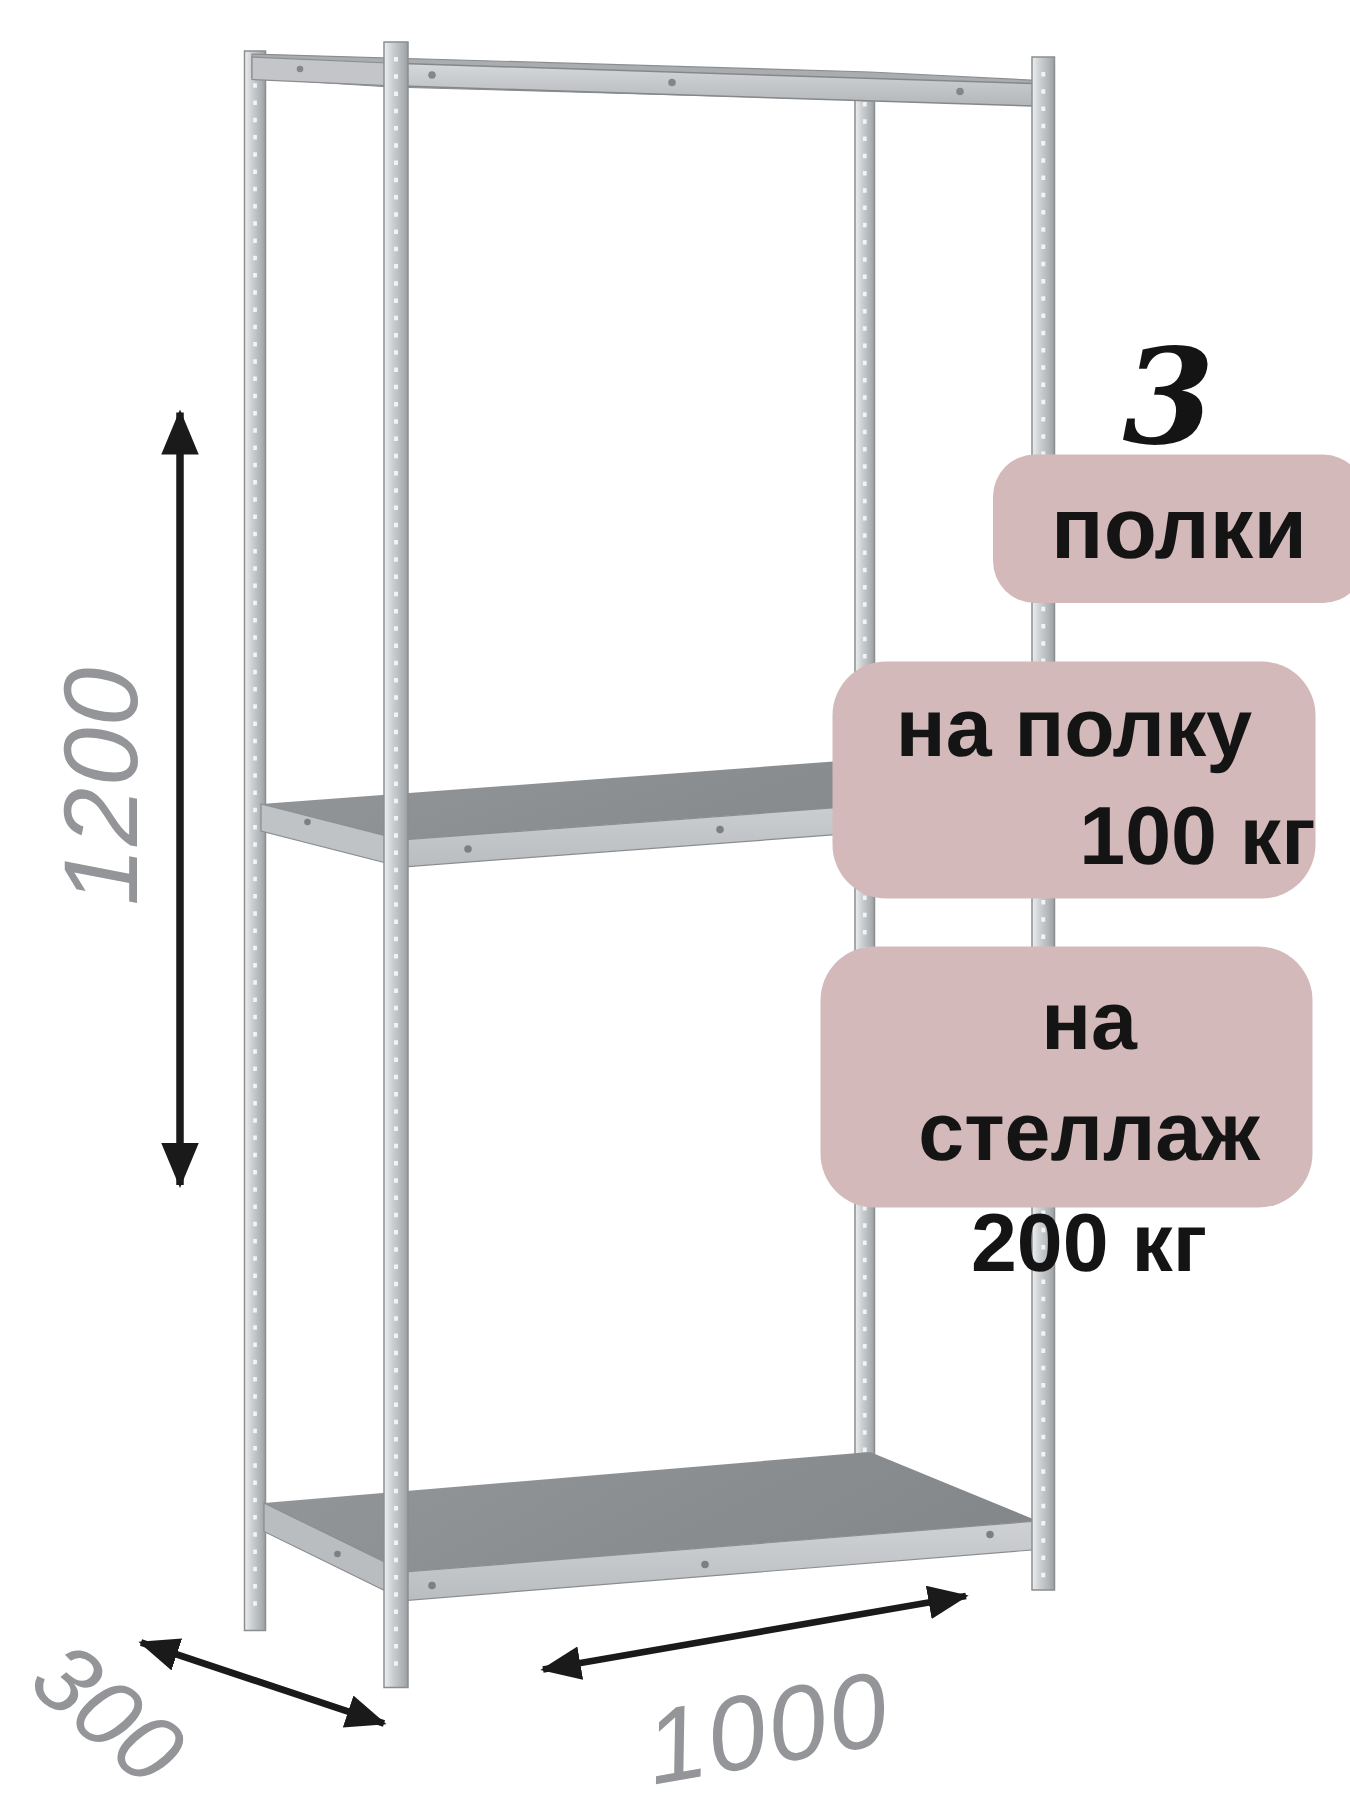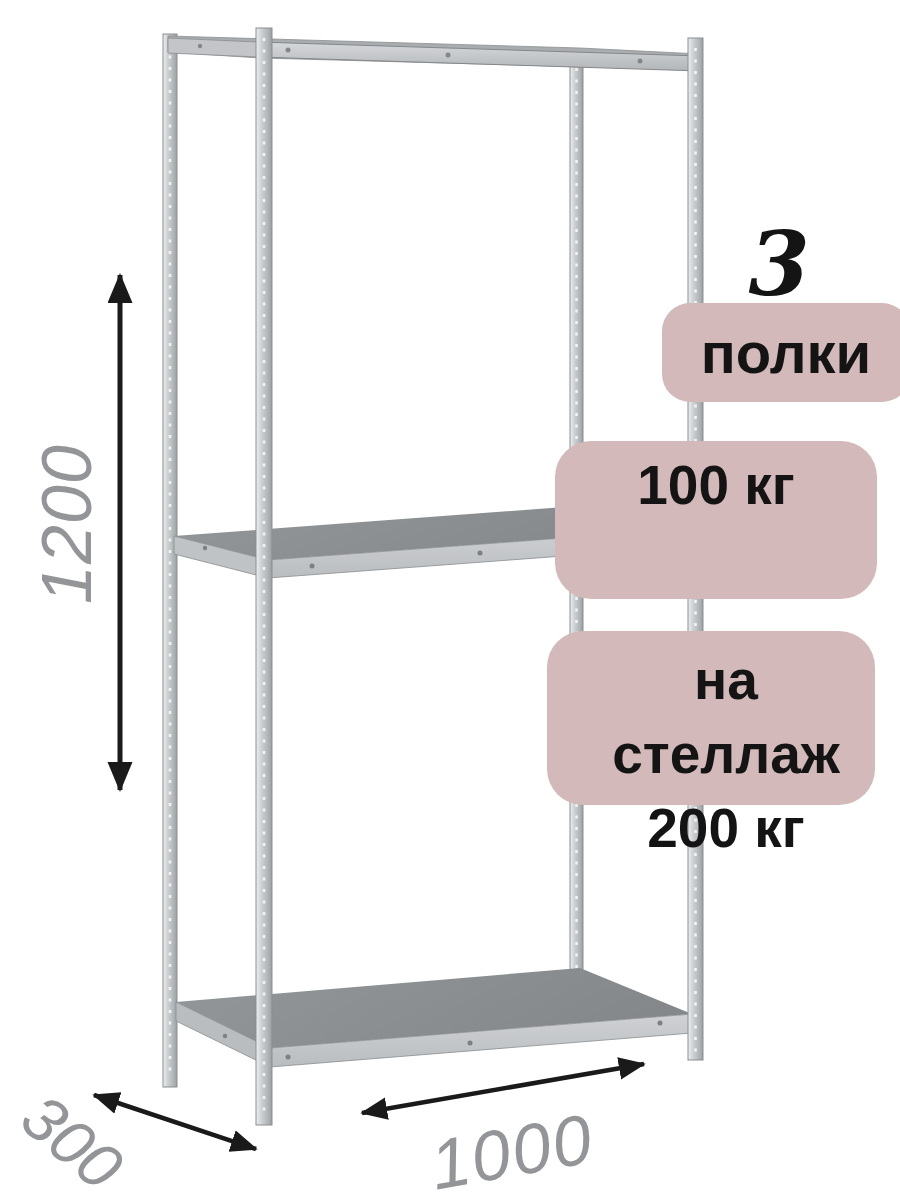--- a/index.html
+++ b/index.html
@@ -33,21 +33,21 @@
   .badge{
     position:absolute;background:var(--badge-bg,#d3b9b9);
     color:var(--badge-text,#141414);font-weight:bold;text-align:center;
     font-family:"Liberation Sans",sans-serif;
   }
   .badge-shelves{left:662px;top:303px;width:248px;height:99px;
     border-radius:28px;font-size:58px;line-height:99px;}
   .badge-per-shelf{left:555px;top:441px;width:322px;height:158px;
     border-radius:36px;font-size:55px;padding-top:0;}
   .badge-per-shelf .bl{line-height:72px;margin-top:8px;}
-  .badge-per-shelf .bl+.bl{margin-top:0;}
+  .badge-per-shelf .bl+.bl{margin-top:0;text-align:right;}
   .badge-per-rack{left:547px;top:631px;width:328px;height:174px;
     border-radius:36px;font-size:55px;}
   .badge-per-rack .bl{line-height:74px;margin-top:12px;margin-left:30px;}
   .badge-per-rack .bl+.bl{margin-top:0;}
 </style>
 </head>
 <body>
 
 <div class="canvas">
 
@@ -141,20 +141,21 @@
   </svg>
 
   <div class="dim dim-height">1200</div>
   <div class="dim dim-depth">300</div>
   <div class="dim dim-width">1000</div>
 
   <div class="count-number">3</div>
   <div class="badge badge-shelves">полки</div>
 
   <div class="badge badge-per-shelf">
+    <div class="bl">на полку</div>
     <div class="bl">100 кг</div>
   </div>
   <div class="badge badge-per-rack">
     <div class="bl">на стеллаж</div>
     <div class="bl">200 кг</div>
   </div>
 
 </div>
 
 </body></html>

